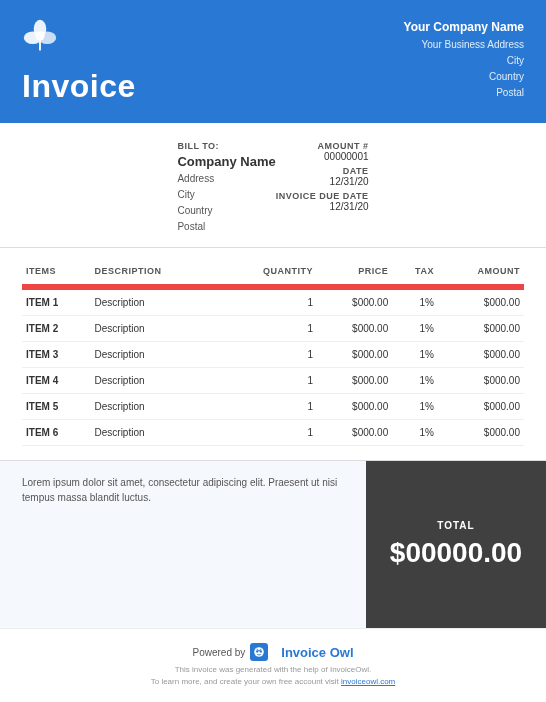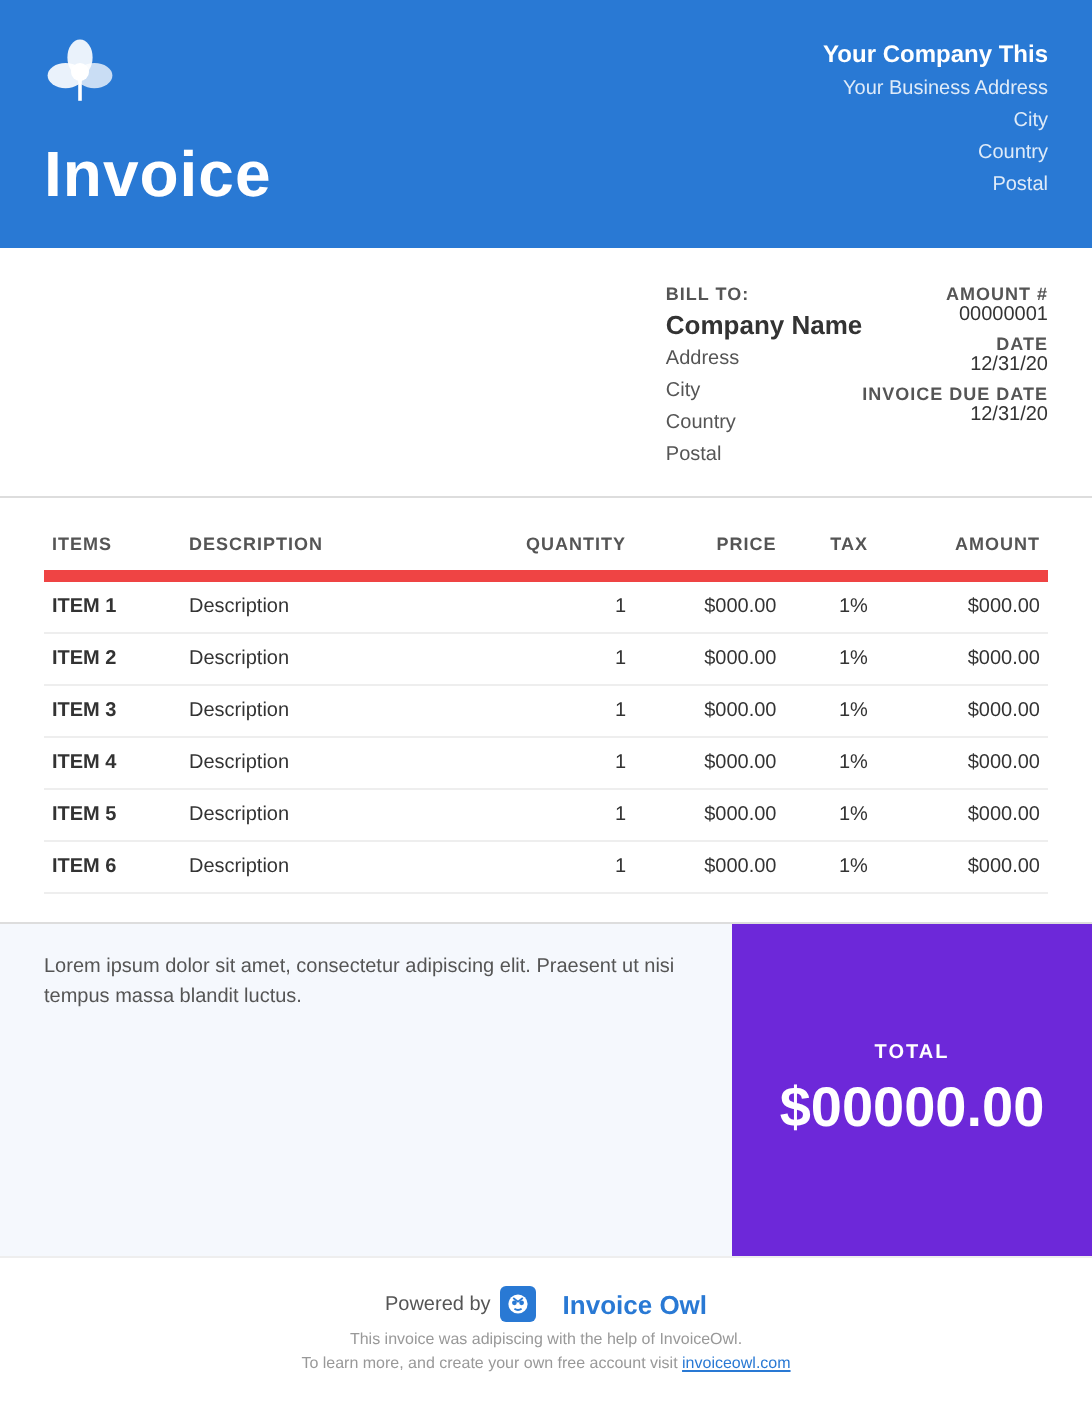--- a/index.html
+++ b/index.html
@@ -57,21 +57,21 @@
       font-weight: bold;
       font-size: 12px;
     }
     .company-detail {
       font-size: 10px;
       color: rgba(255,255,255,0.85);
     }
     
     .billing-section {
       display: flex;
-      justify-content: flex-end;
+      justify-content: center;
       padding: 18px 22px 12px 22px;
       border-bottom: 1px solid #ddd;
     }
     .bill-to-block {}
     .bill-label {
       font-size: 9px;
       font-weight: bold;
       color: #555;
       letter-spacing: 0.5px;
       margin-bottom: 3px;
@@ -151,21 +151,21 @@
       color: #555;
       letter-spacing: 0.5px;
       margin-bottom: 5px;
     }
     .notes-text {
       font-size: 10px;
       color: #555;
       line-height: 1.5;
     }
     .total-block {
-      background: #6d28d9;
+      background: #404040;
       padding: 10px 22px;
       display: flex;
       flex-direction: column;
       align-items: center;
       justify-content: center;
       min-width: 180px;
     }
     .total-label {
       color: #fff;
       font-size: 10px;
@@ -243,21 +243,21 @@
           <ellipse cx="20" cy="12" rx="7" ry="10" fill="white" opacity="0.9"></ellipse>
           <ellipse cx="12" cy="22" rx="10" ry="7" fill="white" opacity="0.9"></ellipse>
           <ellipse cx="28" cy="22" rx="10" ry="7" fill="white" opacity="0.75"></ellipse>
           <circle cx="20" cy="20" r="5" fill="white"></circle>
           <line x1="20" y1="20" x2="20" y2="36" stroke="white" stroke-width="2"></line>
         </svg>
       </div>
       <div class="invoice-title">Invoice</div>
     </div>
     <div class="header-right">
-      <div class="company-name">Your Company This</div>
+      <div class="company-name">Your Company Name</div>
       <div class="company-detail">Your Business Address</div>
       <div class="company-detail">City</div>
       <div class="company-detail">Country</div>
       <div class="company-detail">Postal</div>
     </div>
   </div>
 
   <div class="billing-section">
     <div class="bill-to-block">
       <div class="bill-label">BILL TO:</div>
@@ -362,18 +362,18 @@
             <circle cx="7" cy="9" r="2" fill="#2979d4"></circle>
             <circle cx="13" cy="9" r="2" fill="#2979d4"></circle>
             <path d="M7 14 Q10 16 13 14" stroke="#2979d4" stroke-width="1.5" fill="none"></path>
             <path d="M6 5 L10 8 L14 5" stroke="#2979d4" stroke-width="1.5" fill="none"></path>
           </svg>
         </div>
         <span class="invoice-owl-name">Invoice Owl</span>
       </div>
     </div>
     <div class="powered-sub">
-      <span>This invoice was adipiscing with the help of InvoiceOwl.</span><br>
+      <span>This invoice was generated with the help of InvoiceOwl.</span><br>
       <span>To learn more, and create your own free account visit</span> <a class="powered-link">invoiceowl.com</a>
     </div>
   </div>
 
 </div>
 
 </body></html>

